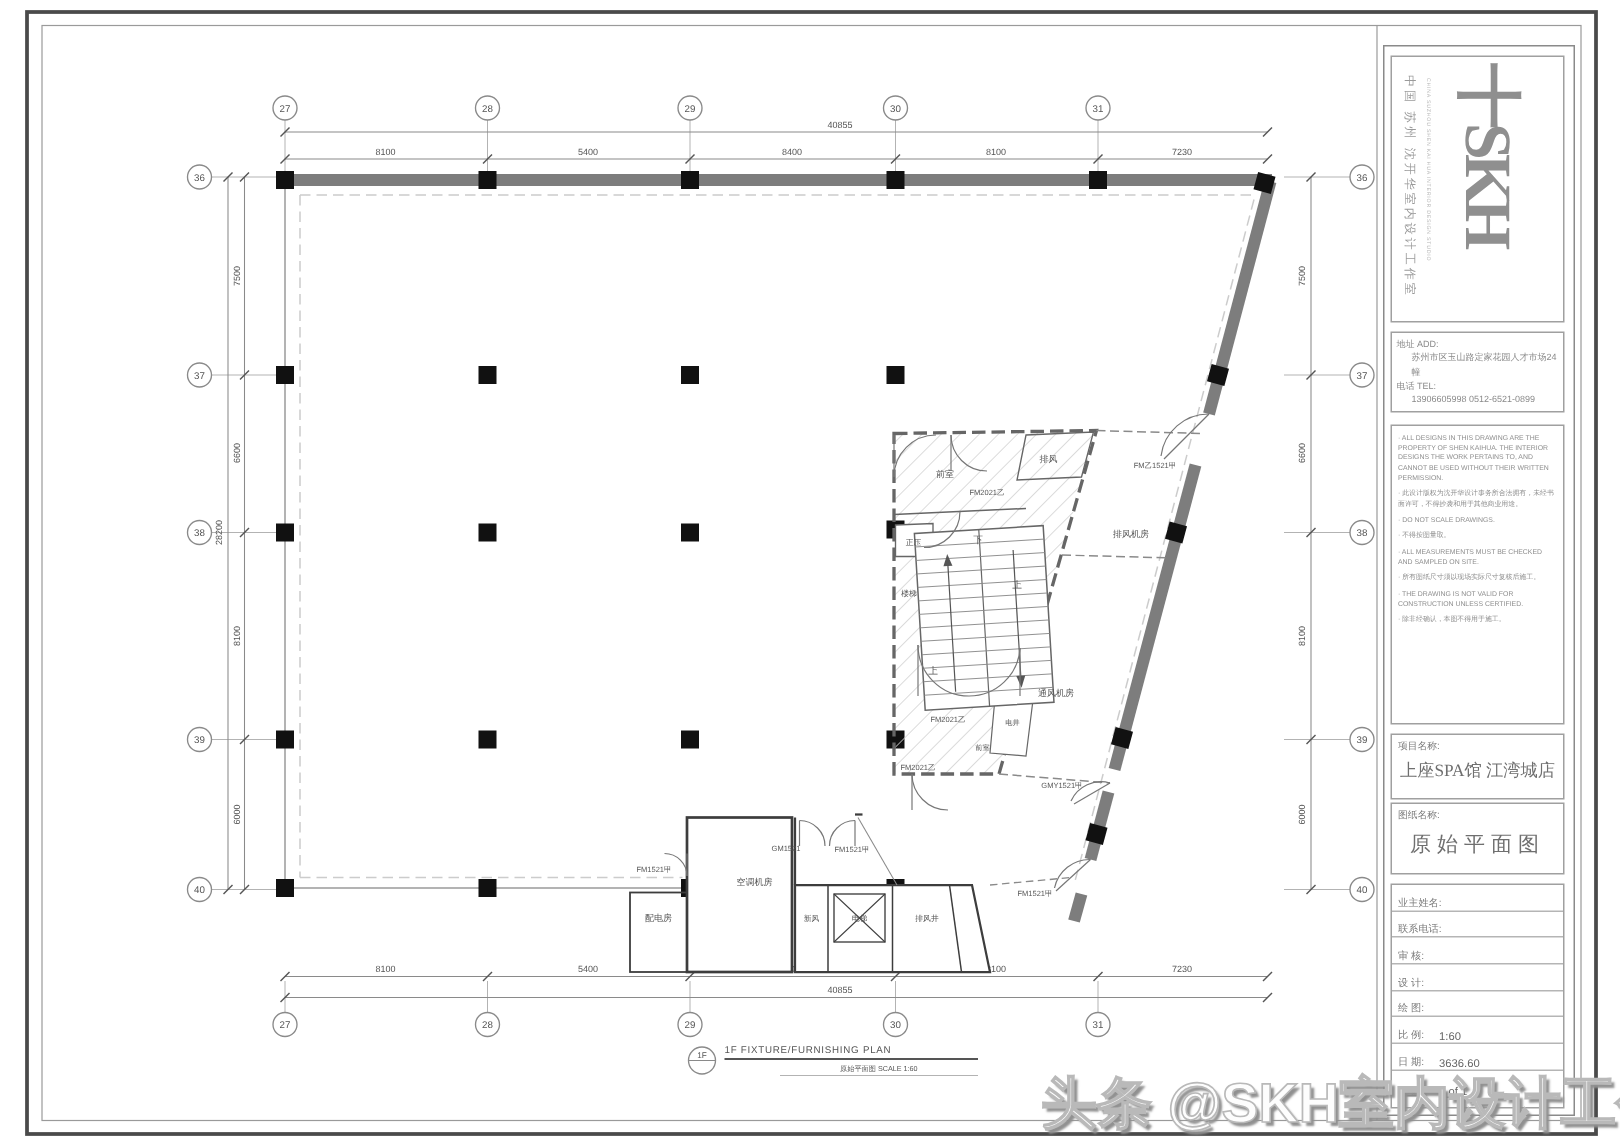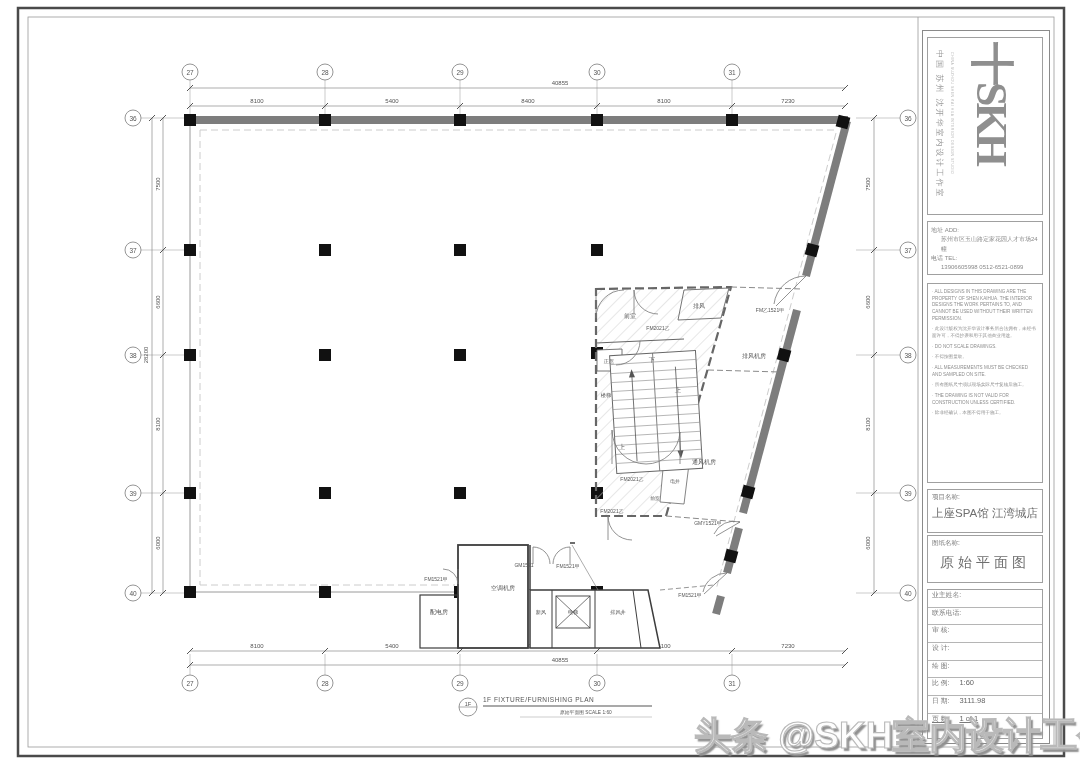--- a/index.html
+++ b/index.html
@@ -16,26 +16,26 @@
            font-size:3.5px;letter-spacing:.5px;color:#b5b5b5;}
   .logo-main{position:absolute;left:34px;top:4px;height:168px;writing-mode:vertical-rl;text-orientation:sideways;
            font-family:"Liberation Serif",serif;font-size:44px;font-weight:bold;color:#8f8f8f;letter-spacing:-4px;}
   .tb-addr{top:190px;height:54px;font-size:6px;color:#8a8a8a;padding:4px 3px;line-height:1.55;}
   .tb-addr .val{padding-left:10px;}
   .tb-notes{top:252px;height:200px;font-size:4.6px;color:#8e8e8e;padding:5px 4px;line-height:1.45;}
   .tb-notes p{margin:0 0 4px 0;}
   .tb-proj{top:458px;height:44px;}
   .tb-draw{top:504px;height:48px;}
   .tb-label{font-size:6.5px;color:#7a7a7a;padding:3px 4px 0 4px;}
-  .tb-big{font-family:Liberation Sans, sans-serif;color:#6f6f6f;text-align:center;}
+  .tb-big{font-family:Liberation Serif, serif;color:#6f6f6f;text-align:center;}
   .proj-name{font-size:11.5px;margin-top:4px;}
   .draw-name{font-size:14px;margin-top:6px;letter-spacing:4px;}
   .tb-fields{top:558px;height:150px;border:1px solid #a0a0a0;}
   .frow{height:17.7px;border-bottom:1px solid #b5b5b5;font-size:6.8px;color:#7a7a7a;
-        display:flex;align-items:flex-start;padding:0 4px;box-sizing:border-box;}
+        display:flex;align-items:flex-end;padding:0 4px;box-sizing:border-box;}
   .frow:last-child{border-bottom:none;text-decoration:underline;}
   .frow .fv{margin-left:10px;font-size:7.5px;color:#666;}
   
   .watermark{position:absolute;left:694px;top:711px;font-size:37px;font-weight:bold;white-space:nowrap;
              color:#fdfdfd;-webkit-text-stroke:1.1px #b9b9b9;text-shadow:2.5px 2.5px 1.5px #909090;z-index:50;}
 </style>
 </head>
 <body>
 
 <div id="stage">
@@ -425,21 +425,21 @@
       <div class="frow">
         <span>绘    图:</span>
         <span class="fv"></span>
       </div>
       <div class="frow">
         <span>比    例:</span>
         <span class="fv">1:60</span>
       </div>
       <div class="frow">
         <span>日    期:</span>
-        <span class="fv">3111.98</span>
+        <span class="fv">3636.60</span>
       </div>
       <div class="frow">
         <span>页    数:</span>
         <span class="fv">1 of 1</span>
       </div>
     </div>
   </div>
 
   <div class="watermark">头条 @SKH室内设计工作室</div>
 

